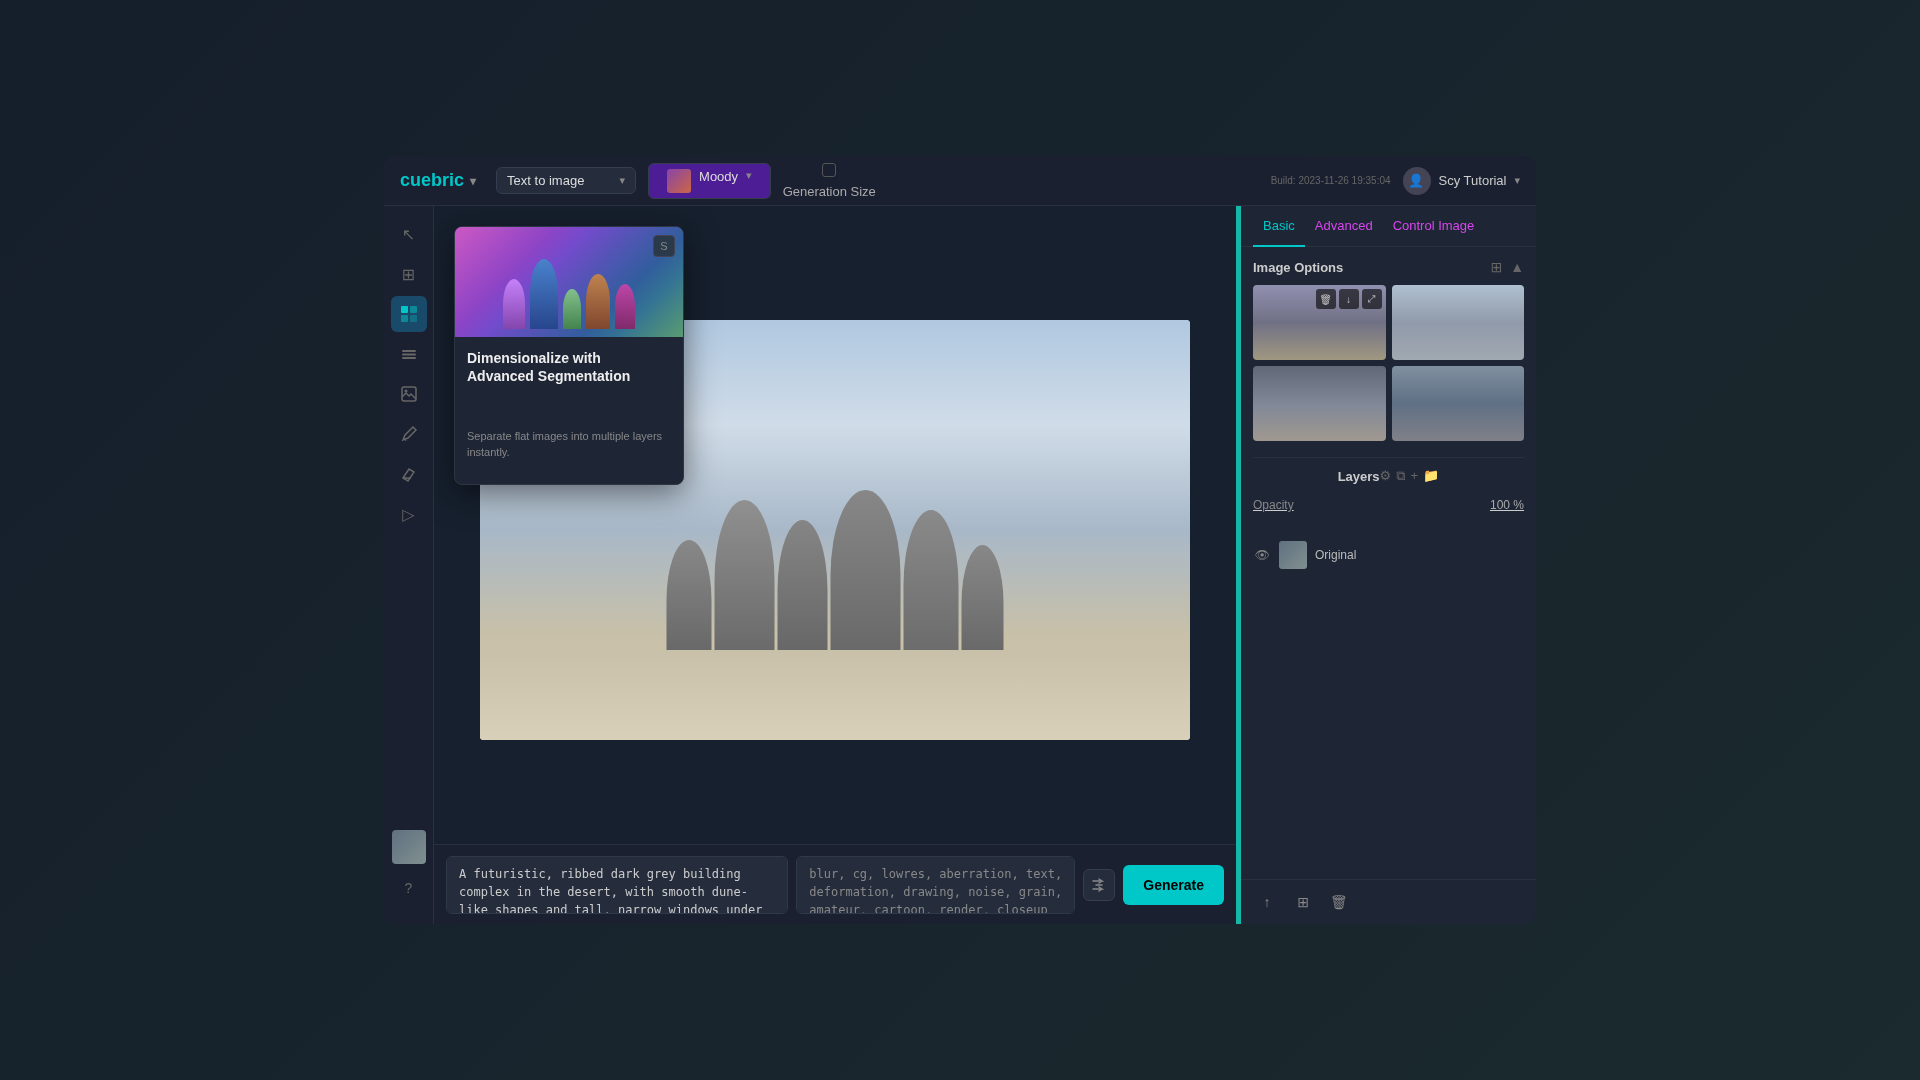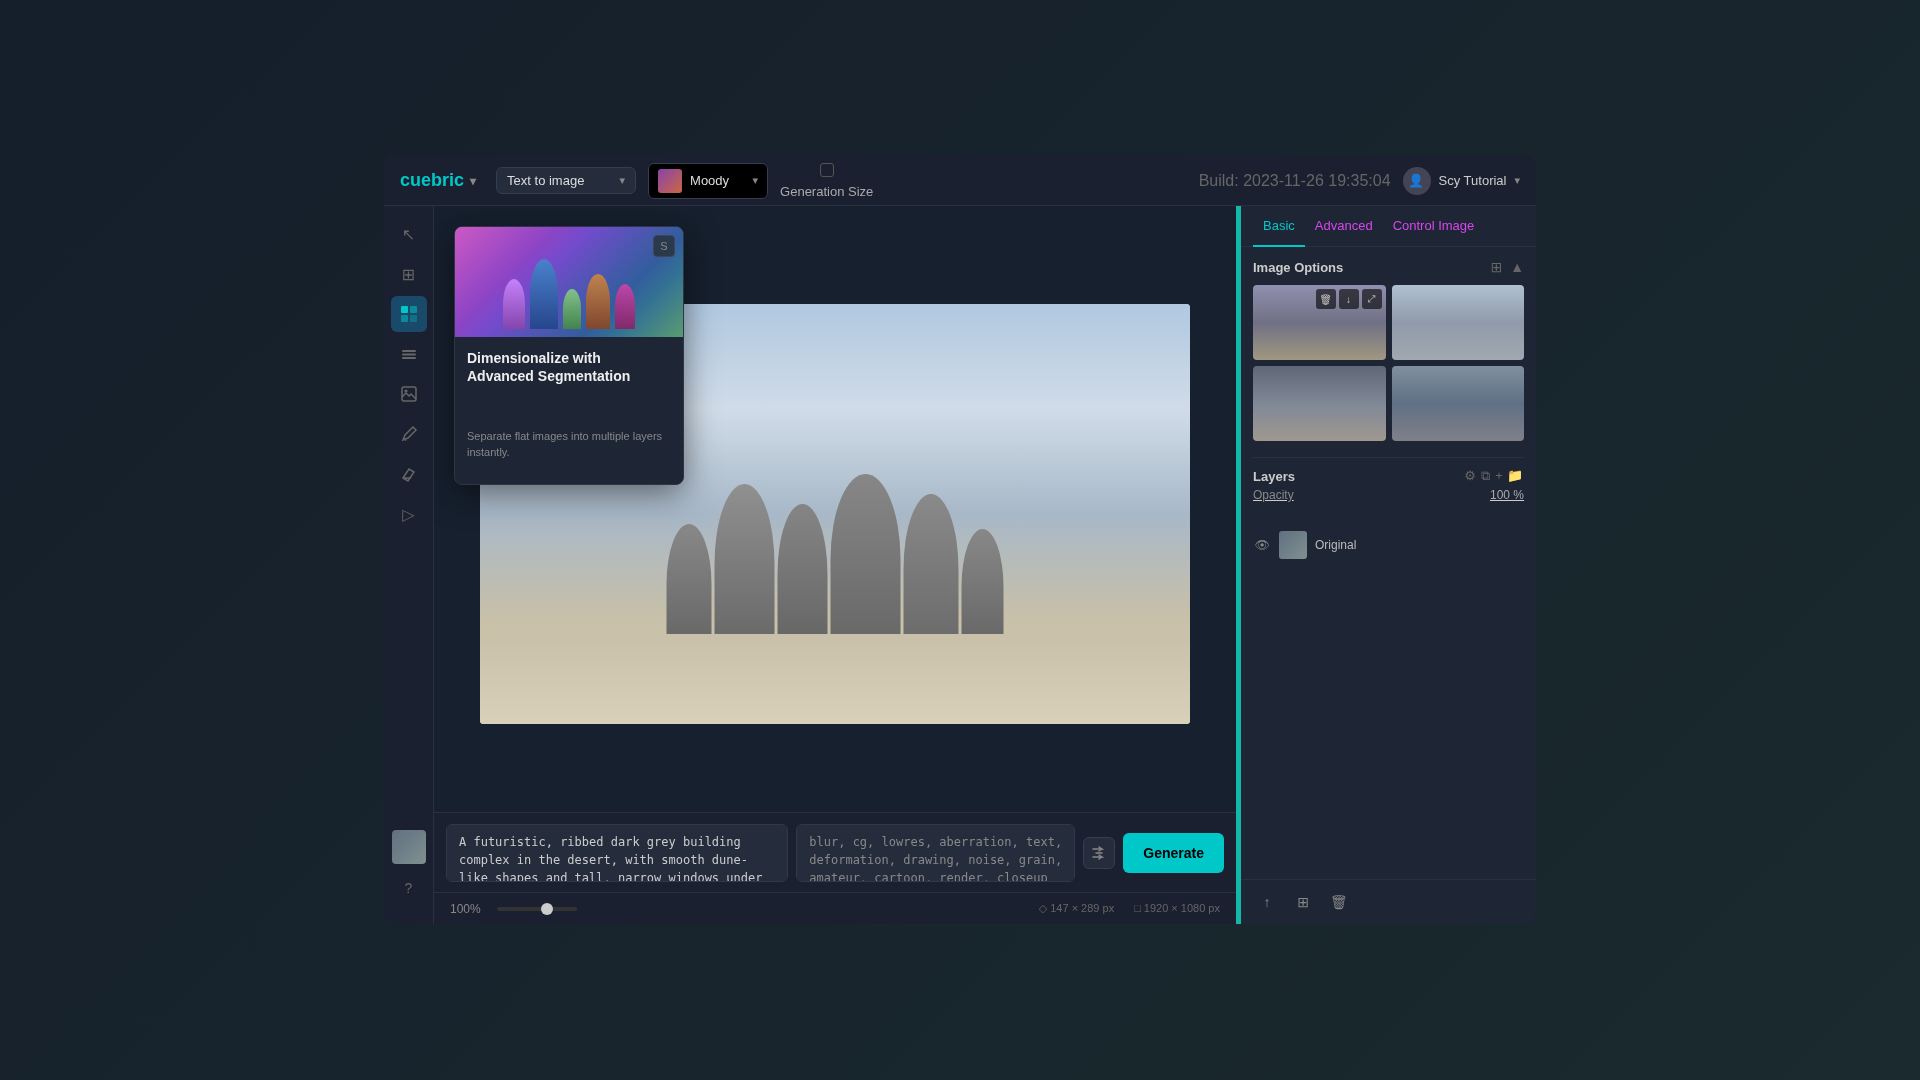--- a/index.html
+++ b/index.html
@@ -79,26 +79,25 @@
       flex: 1;
     }
 
     .mode-select-chevron {
       color: #888;
       font-size: 11px;
     }
 
     .preset-select {
       display: flex;
-      align-items: center;
       gap: 8px;
-      background: #000000;
+      background: #4c1d95;
       border: 1px solid #353d50;
       border-radius: 6px;
-      padding: 5px 9px;
+      padding: 5px 18px;
       cursor: pointer;
       min-width: 120px;
     }
 
     .preset-thumb {
       width: 24px;
       height: 24px;
       border-radius: 3px;
       background: linear-gradient(135deg, #8844aa, #cc6644);
       flex-shrink: 0;
@@ -124,21 +123,21 @@
       width: 14px;
       height: 14px;
       border: 1.5px solid #555;
       border-radius: 3px;
       background: transparent;
     }
 
     .build-info {
       margin-left: auto;
       color: #666;
-      font-size: 16px;
+      font-size: 10px;
       padding-left: 8px;
     }
 
     .user-section {
       display: flex;
       align-items: center;
       gap: 8px;
       cursor: pointer;
     }
 
@@ -577,22 +576,22 @@
     }
 
     .layers-section {
       border-top: 1px solid #2a3040;
       padding-top: 10px;
     }
 
     .layers-header {
       display: flex;
       align-items: center;
-      justify-content: space-between;
-      margin-bottom: 4px;
+      justify-content: center;
+      margin-bottom: 14px;
     }
 
     .layers-title {
       font-size: 13px;
       color: #ccc;
       font-weight: 600;
     }
 
     .layers-icons {
       display: flex;
@@ -802,32 +801,20 @@
           <textarea class="prompt-input" style="">A futuristic, ribbed dark grey building complex in the desert, with smooth dune-like shapes and tall, narrow windows under a partly cloudy sky.</textarea>
           <textarea class="negative-input" style="">blur, cg, lowres, aberration, text, deformation, drawing, noise, grain, amateur, cartoon, render, closeup</textarea>
           <div class="shuffle-btn">
             <svg width="14" height="14" viewBox="0 0 14 14" fill="none">
               <path d="M1 3h9l-3-2M10 3l-3 2M1 11h9l-3-2M10 11l-3 2M4 7h6" stroke="#888" stroke-width="1.5" stroke-linecap="round"></path>
             </svg>
           </div>
           <button class="generate-btn">Generate</button>
         </div>
 
-        <div class="status-bar">
-          <span class="zoom-level">100%</span>
-          <div class="zoom-slider-wrap">
-            <div class="zoom-slider">
-              <div class="zoom-thumb"></div>
-            </div>
-          </div>
-          <div class="status-coords">
-            <span>◇  147 × 289 px</span>
-            <span>□  1920 × 1080 px</span>
-          </div>
-        </div>
       </div>
 
       <div class="right-panel">
         <div class="panel-tabs">
           <div class="panel-tab active">
             <span>Basic</span>
           </div>
           <div class="panel-tab">
             <span>Advanced</span>
           </div>

